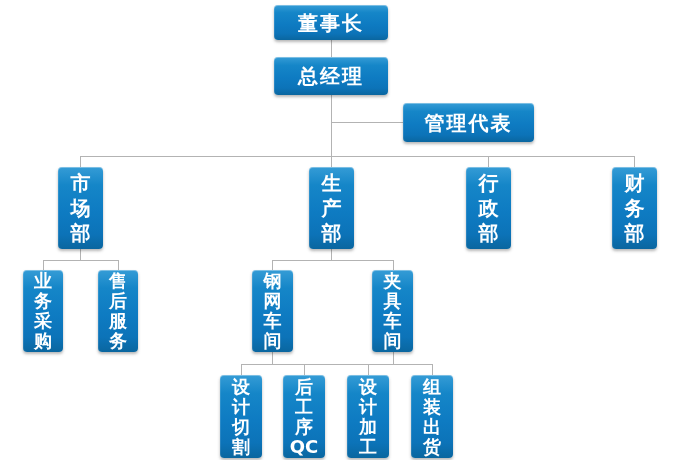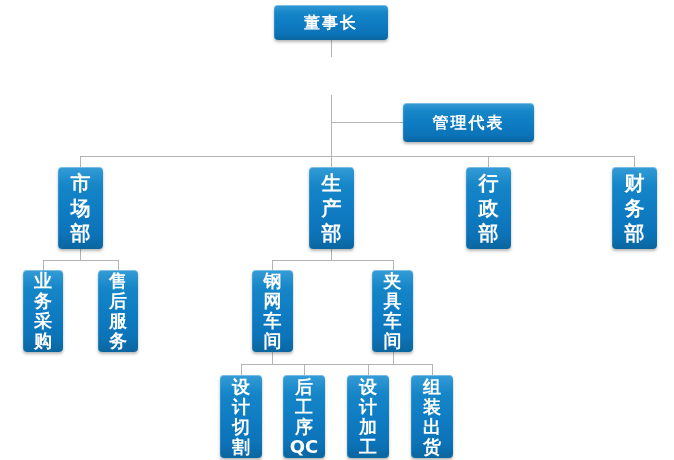--- a/index.html
+++ b/index.html
@@ -22,21 +22,21 @@
       #1586c8 22%,
       var(--node-main,#0e7bc2) 55%,
       #0c73b8 82%,
       var(--node-bottom,#0a669f) 100%);
     border-radius:4px;
     box-shadow:0 2px 3px rgba(50,50,50,.35),
                inset 0 1px 0 rgba(255,255,255,.35),
                inset 1px 0 0 rgba(255,255,255,.12);
     box-sizing:border-box;
   }
-  .node.h{font-size:16px;letter-spacing:2px;line-height:1;}
+  .node.h{font-size:20px;letter-spacing:2px;line-height:1;}
   .node.v3{font-size:20px;line-height:25px;}
   .node.v4{font-size:18px;line-height:20px;}
   .node .vl{display:block;}
   .line{
     position:absolute;
     background:var(--connector-color,#b3b3b3);
   }
   .line.h{height:1px;}
   .line.v{width:1px;}
 </style>
@@ -62,20 +62,21 @@
   <div class="line v" style="left:393px;top:260px;height:10px"></div>
   <div class="line v" style="left:272px;top:352px;height:12px"></div>
   <div class="line v" style="left:393px;top:352px;height:12px"></div>
   <div class="line h" style="left:241px;top:364px;width:191px"></div>
   <div class="line v" style="left:241px;top:364px;height:11px"></div>
   <div class="line v" style="left:304px;top:364px;height:11px"></div>
   <div class="line v" style="left:368px;top:364px;height:11px"></div>
   <div class="line v" style="left:432px;top:364px;height:11px"></div>
 
   <div class="node h" style="left:274px;top:5px;width:114px;height:35px">董事长</div>
+  <div class="node h" style="left:274px;top:57px;width:114px;height:38px">总经理</div>
   <div class="node h" style="left:403px;top:103px;width:131px;height:39px">管理代表</div>
 
   <div class="node v3" style="left:58px;top:167px;width:45px;height:82px">
       <span class="vl">市</span>
       <span class="vl">场</span>
       <span class="vl">部</span>
     </div>
   <div class="node v3" style="left:309px;top:167px;width:45px;height:82px">
       <span class="vl">生</span>
       <span class="vl">产</span>

